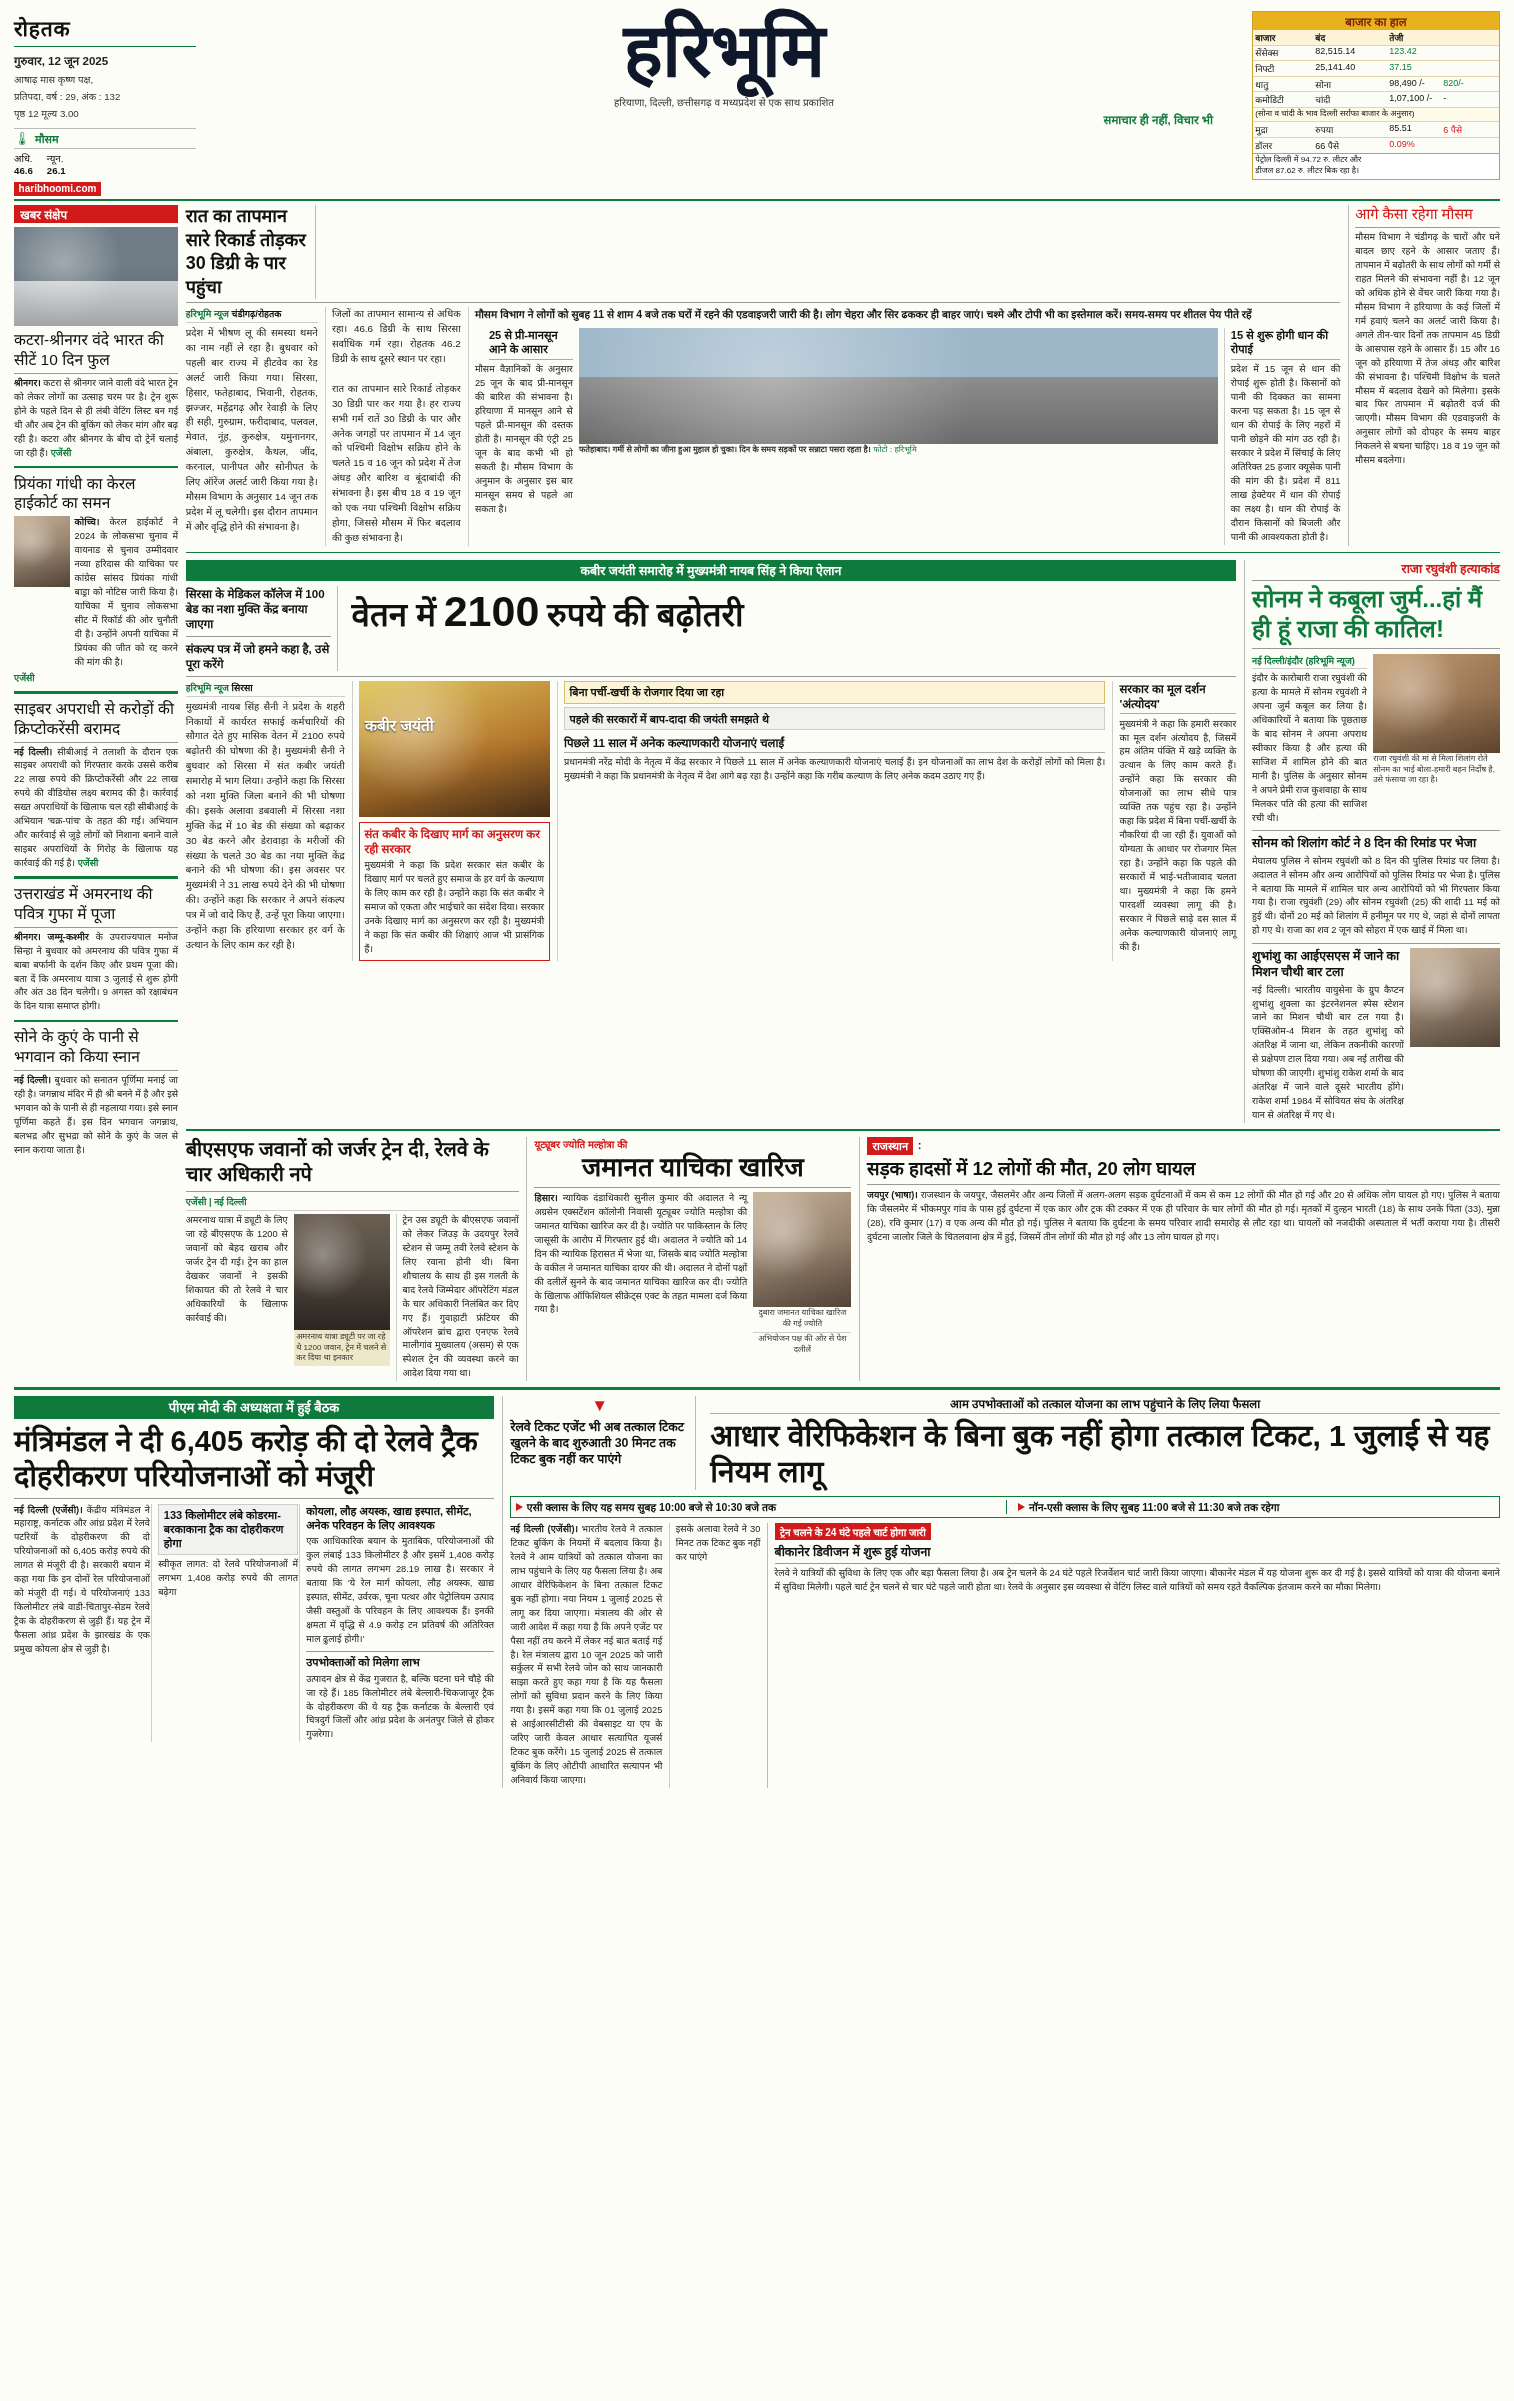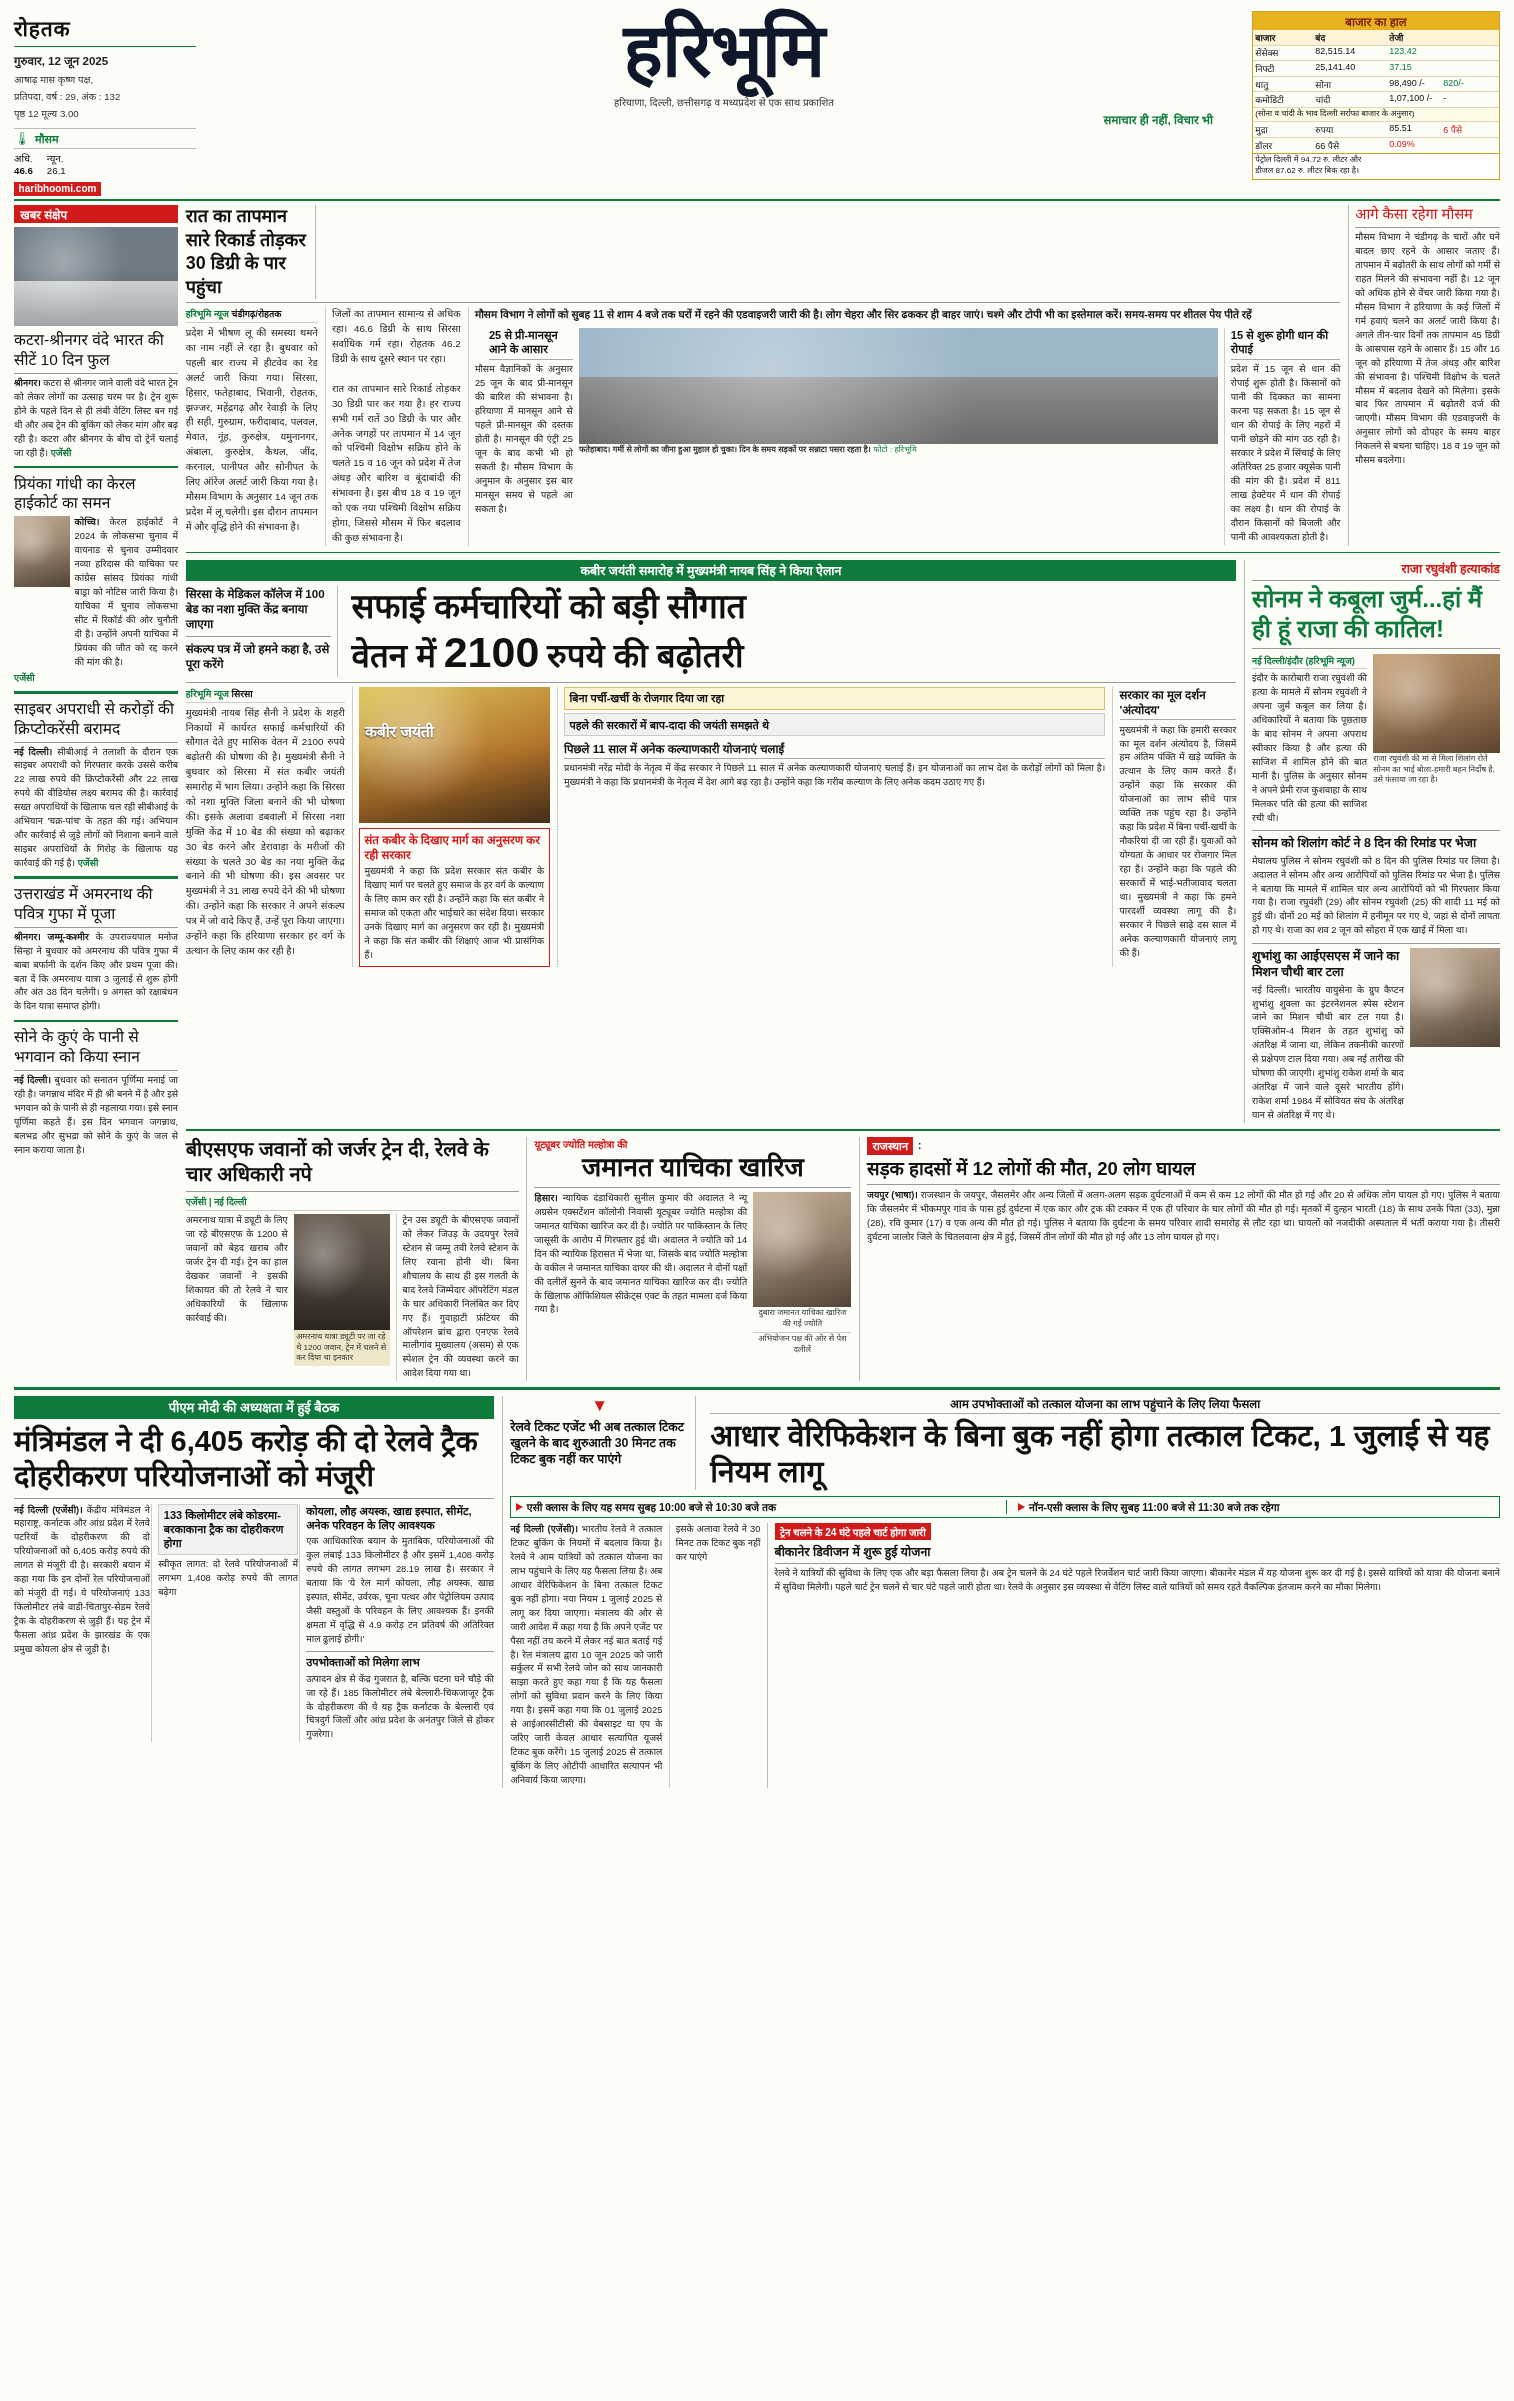--- a/index.html
+++ b/index.html
@@ -103,21 +103,21 @@
         <span class="wicon">🌡</span>
         <span class="wlabel">मौसम</span>
       </div>
       <div class="mh-temps">
         <div>
           <span>अधि.</span>
           <span style="font-weight:bold">46.6</span>
         </div>
         <div>
           <span>न्यून.</span>
-          <span style="font-weight:normal">26.1</span>
+          <span style="font-weight:bold">26.1</span>
         </div>
       </div>
       <div class="mh-site">haribhoomi.com</div>
     </div>
 
     <div class="mh-center">
       <div class="logo">हरिभूमि</div>
       <div class="logo-sub">हरियाणा, दिल्ली, छत्तीसगढ़ व मध्यप्रदेश से एक साथ प्रकाशित</div>
       <div class="logo-tag">समाचार ही नहीं, विचार भी</div>
     </div>
@@ -281,21 +281,20 @@
       <div class="cols">
         <div style="flex:1;">
           <div class="grn-band">कबीर जयंती समारोह में मुख्यमंत्री नायब सिंह ने किया ऐलान</div>
           <div class="cols" style="margin-top:4.6px;">
             <div style="width:152px;border-right:0.8px solid #bbb;padding-right:6.2px;">
               <div class="mini-head" style="font-size:11.6px;">सिरसा के मेडिकल कॉलेज में 100 बेड का नशा मुक्ति केंद्र बनाया जाएगा</div>
               <div class="hr-thin" style="margin:4.6px 0;"></div>
               <div class="mini-head" style="font-size:11.6px;">संकल्प पत्र में जो हमने कहा है, उसे पूरा करेंगे</div>
             </div>
             <div style="flex:1;padding-left:6.2px;">
-              <div class="big-head" style="font-size:34px;letter-spacing:-0.4px;">सफाई कर्मचारियों को बड़ी सौगात</div>
               <div style="display:flex;align-items:baseline;gap:7.7px;margin-top:1.5px;">
                 <span class="big-head" style="font-size:33px;">वेतन में</span>
                 <span class="bignum">2100</span>
                 <span class="big-head" style="font-size:33px;">रुपये की बढ़ोतरी</span>
               </div>
             </div>
           </div>
           <div class="hr-thin" style="margin:4.6px 0;"></div>
 
           <div class="cols" style="gap:7px;">

